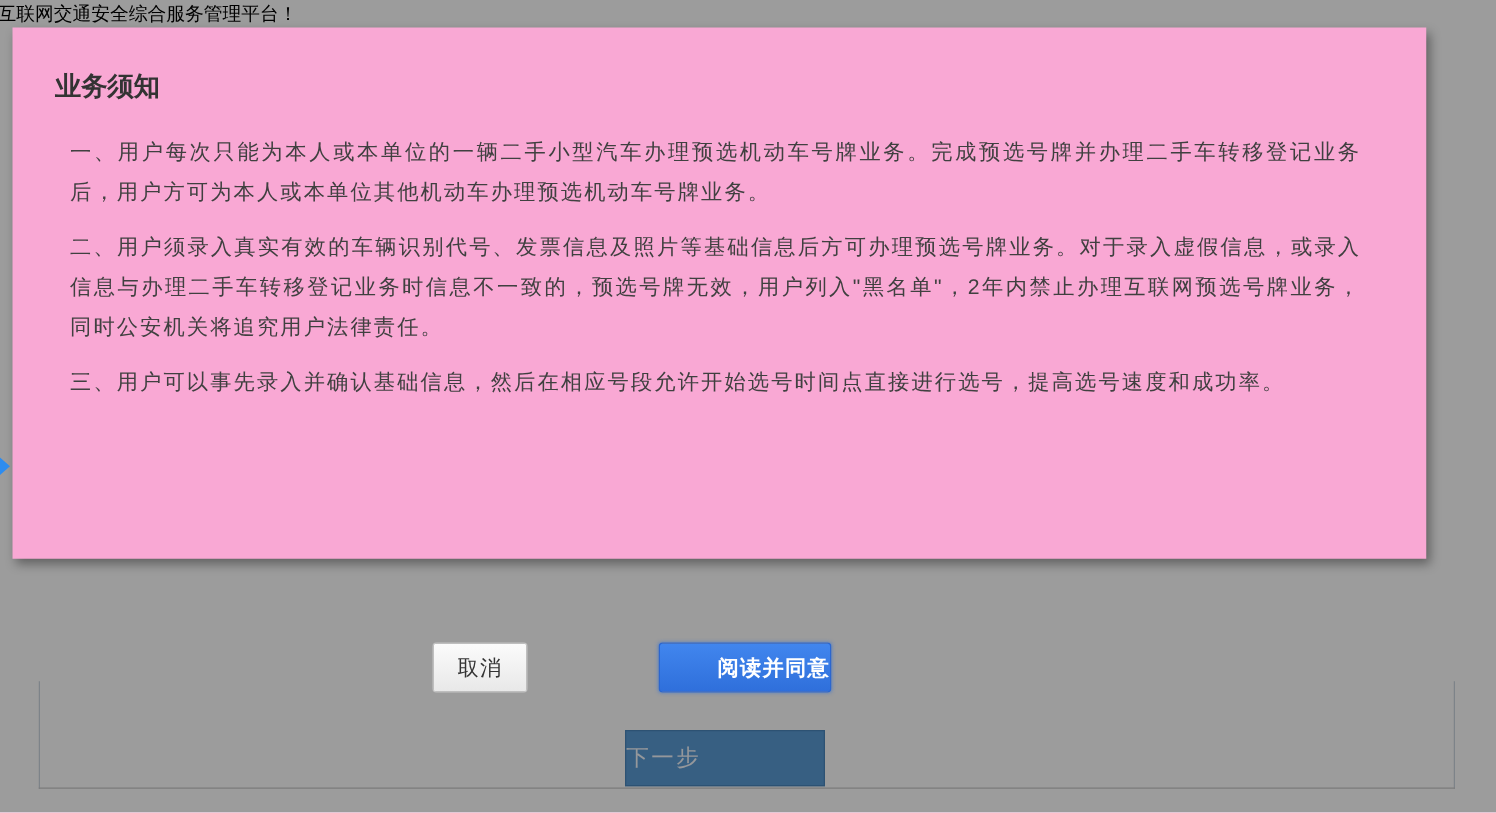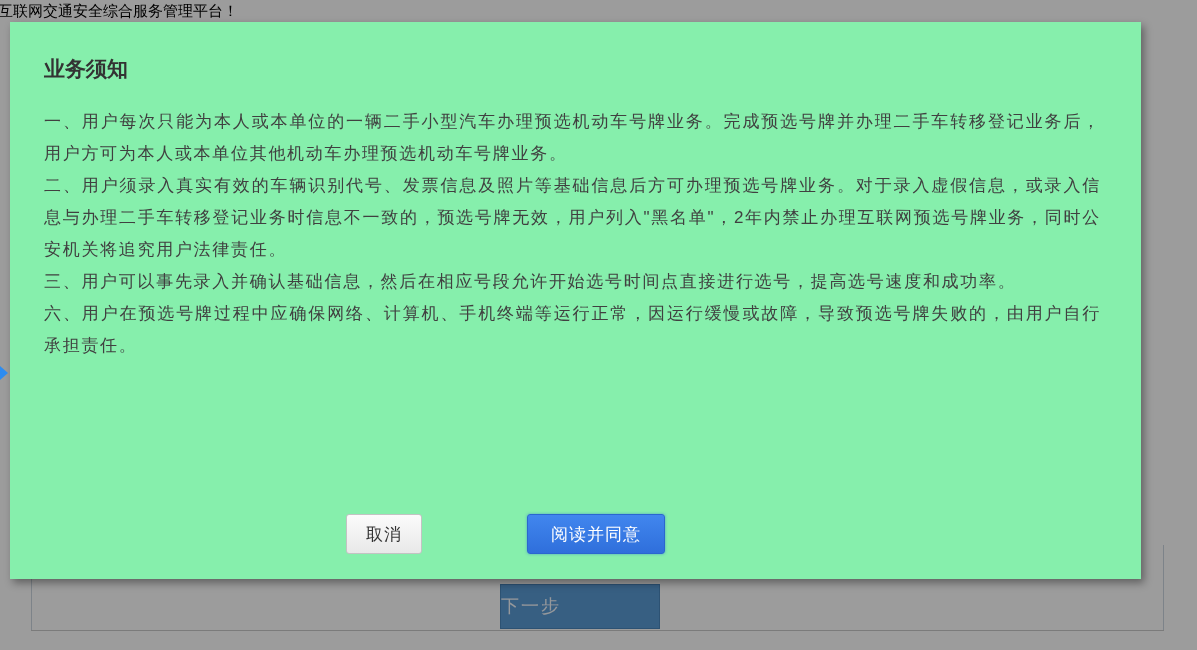--- a/index.html
+++ b/index.html
@@ -20,48 +20,49 @@
     background: #5b9bd5; border: 1px solid #4a86bd; color: #f4f8fd;
     font-size: 18px; line-height: 43px; text-align: left; cursor: pointer;
     font-family: inherit; letter-spacing: 2px;
   }
 
   
   .overlay { position: absolute; inset: 0; background: rgba(0,0,0,0.39); z-index: 5; }
 
   
   .modal {
-    position: absolute; left: 10px; top: 22px; width: 1131px; height: 557px;
-    background: #86efac; z-index: 10;
+    position: absolute; left: 10px; top: 22px; width: 1131px; height: 425px;
+    background: #f9a8d4; z-index: 10;
     box-shadow: 3px 4px 8px rgba(0,0,0,0.38);
   }
   .modal-title {
     margin: 33px 40px 0 34px;
     font-size: 21px; font-weight: bold; color: #333333;
   }
   .notice-text {
     margin: 23px 40px 0 34px;
     font-size: 17px; line-height: 32px; letter-spacing: 1.7px;
     color: #404040; text-align: justify;
   }
-  .notice-text p { margin: 0; text-align: justify; text-justify: inter-character; }
+  .notice-text p { margin: 12px; text-align: justify; text-justify: inter-character; }
 
   .btn-row { position: absolute; left: 0; top: 492px; width: 100%; }
   .cancel-btn {
     position: absolute; left: 336px; top: 0; width: 76px; height: 40px;
     background: linear-gradient(#fbfbfb, #e8e8e8); border: 1px solid #c3c3c3;
     border-radius: 3px; color: #333; font-size: 17px; cursor: pointer;
     font-family: Liberation Serif, serif; letter-spacing: 1px;
   }
   .agree-btn {
     position: absolute; left: 517px; top: 0; width: 138px; height: 40px;
     background: linear-gradient(#4186ee, #2f6fdb); border: 1px solid #2b66cf;
-    border-radius: 3px; color: #ffffff; font-size: 17px; font-weight: normal;
+    border-radius: 3px; color: #ffffff; font-size: 17px; font-weight: bold;
     cursor: pointer; font-family: inherit; letter-spacing: 1px;
     box-shadow: 0 0 3px rgba(47,111,219,0.6);
+    text-align: right;
   }
 
   
   .left-arrow {
     position: absolute; left: 0; top: 366px; z-index: 20;
     width: 0; height: 0;
     border-top: 7px solid transparent; border-bottom: 7px solid transparent;
     border-left: 8px solid #2d8cf0;
   }
 </style>
@@ -80,21 +81,20 @@
 
 <div class="overlay"></div>
 
 <div class="modal">
   <div class="modal-title">业务须知</div>
 
   <div class="notice-text">
       <p>一、用户每次只能为本人或本单位的一辆二手小型汽车办理预选机动车号牌业务。完成预选号牌并办理二手车转移登记业务后，用户方可为本人或本单位其他机动车办理预选机动车号牌业务。</p>
       <p>二、用户须录入真实有效的车辆识别代号、发票信息及照片等基础信息后方可办理预选号牌业务。对于录入虚假信息，或录入信息与办理二手车转移登记业务时信息不一致的，预选号牌无效，用户列入"黑名单"，2年内禁止办理互联网预选号牌业务，同时公安机关将追究用户法律责任。</p>
       <p>三、用户可以事先录入并确认基础信息，然后在相应号段允许开始选号时间点直接进行选号，提高选号速度和成功率。</p>
-      <p>六、用户在预选号牌过程中应确保网络、计算机、手机终端等运行正常，因运行缓慢或故障，导致预选号牌失败的，由用户自行承担责任。</p>
     </div>
 
   <div class="btn-row">
     <button class="cancel-btn">取消</button>
     <button class="agree-btn">阅读并同意</button>
   </div>
 </div>
 
 <div class="left-arrow"></div>
 

